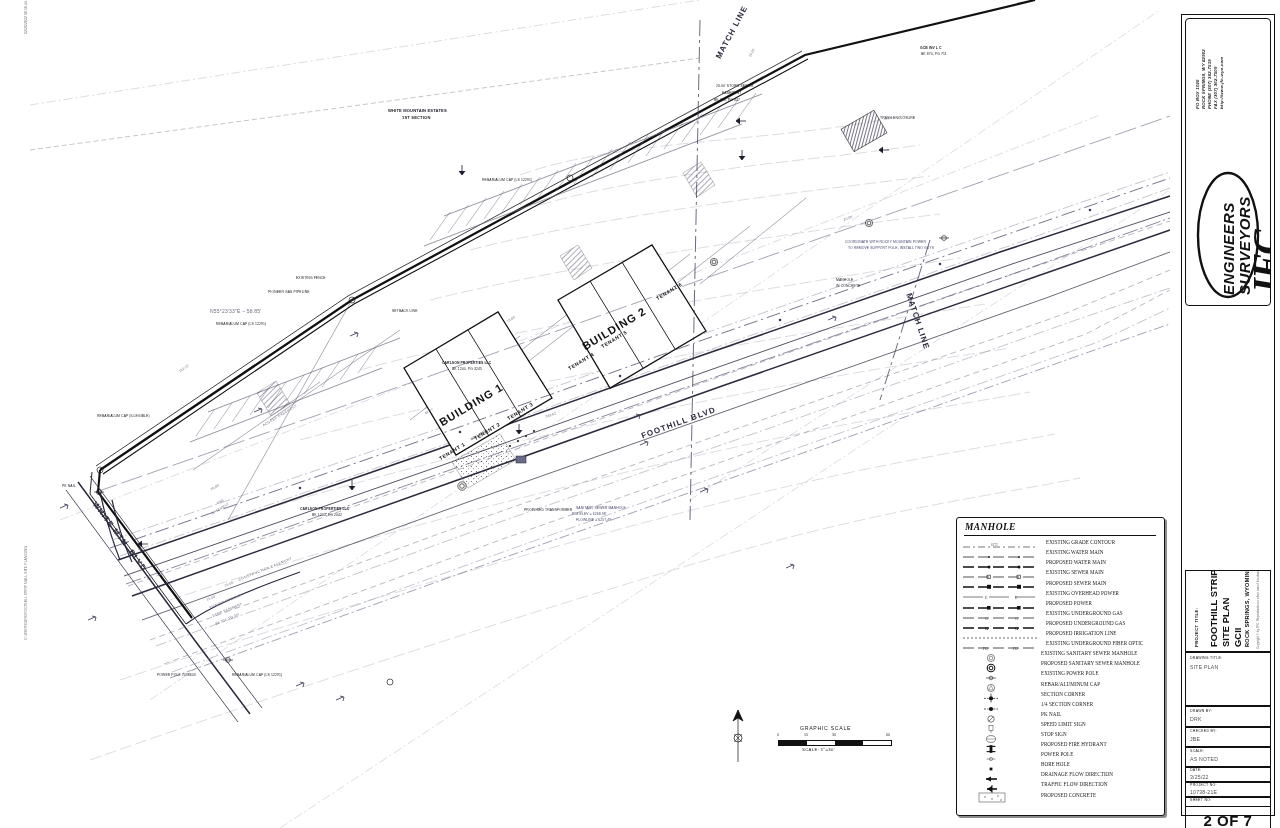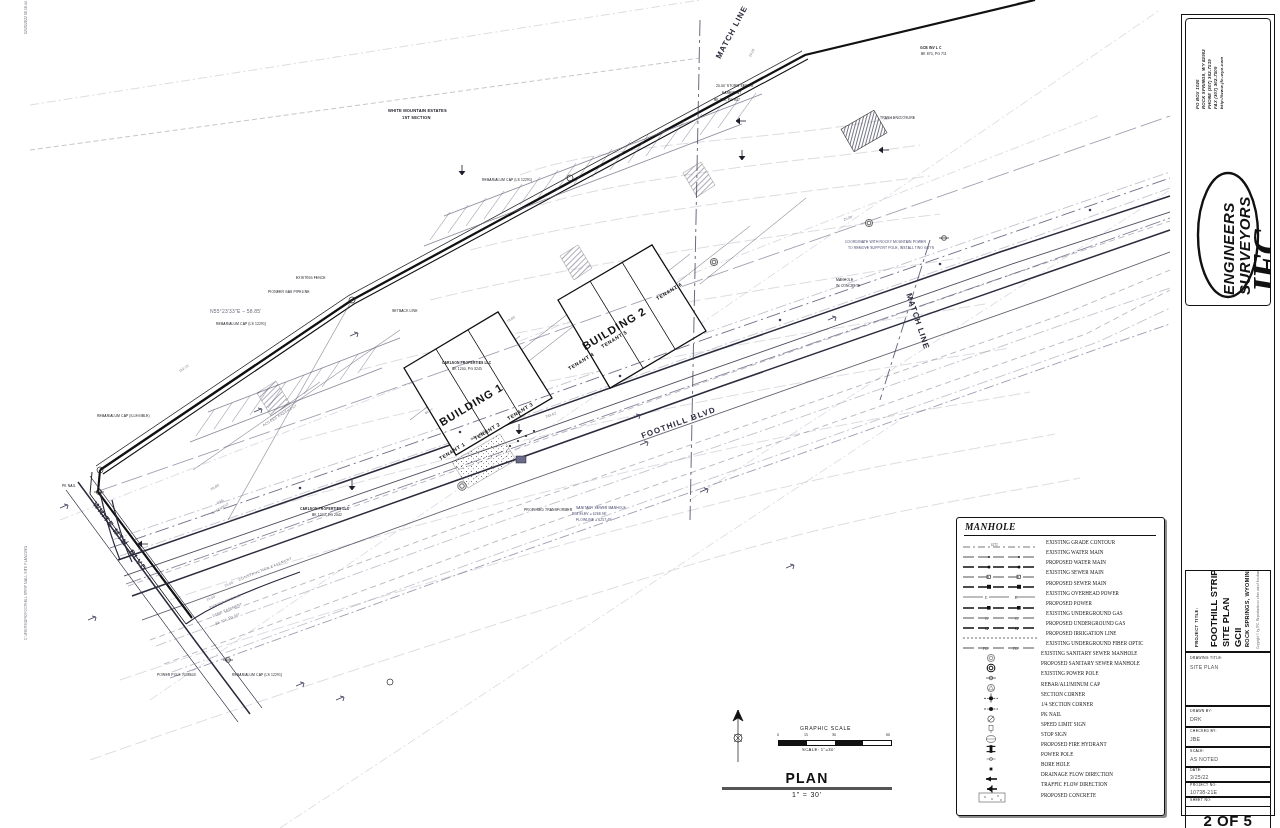--- a/index.html
+++ b/index.html
@@ -414,25 +414,20 @@
       <div class="fill" style="left:0;width:25%"></div>
       <div class="fill" style="left:50%;width:25%"></div>
     </div>
     <div class="tk" style="left:-1px;">0</div>
     <div class="tk" style="left:26px;">15</div>
     <div class="tk" style="left:54px;">30</div>
     <div class="tk" style="left:108px;">60</div>
     <div class="sub">SCALE: 1"=30'</div>
   </div>
 
-  <div id="plantitle">
-    <div class="p">PLAN</div>
-    <div class="r"></div>
-    <div class="s">1" = 30'</div>
-  </div>
 
   <div id="legend">
     <div class="lgd-title">MANHOLE</div>
     <div class="lgd-rule"></div>
     <div class="rows" id="legend-rows">
         <div class="lrow">
           <span class="sym"><svg width="75" height="10">
               <line x1="0" y1="5" x2="75" y2="5" stroke="#555" stroke-width=".8" stroke-dasharray="7 3 2 3"></line>
               <text x="28" y="4" font-size="3.4" fill="#555" font-family="Liberation Serif,serif">6272</text>
             </svg></span>
@@ -680,17 +675,17 @@
       <div class="tb-v" style="left:4px;top:7px;">3/25/22</div>
     </div>
     <div class="tb-cell" style="top:766px;height:15px;">
       <div class="tb-k" style="left:4px;top:1px;">PROJECT NO:</div>
       <div class="tb-v" style="left:4px;top:7px;">10738-21E</div>
     </div>
     <div class="tb-cell" style="top:781px;height:10px;border-bottom:none;">
       <div class="tb-k" style="left:4px;top:1px;">SHEET NO:</div>
     </div>
     <div id="tb-sheet" style="top:791px;height:22px;">
-      <div class="num">2 OF 5</div>
+      <div class="num">2 OF 7</div>
     </div>
   </div>
 
 </div>
 
 </body></html>

